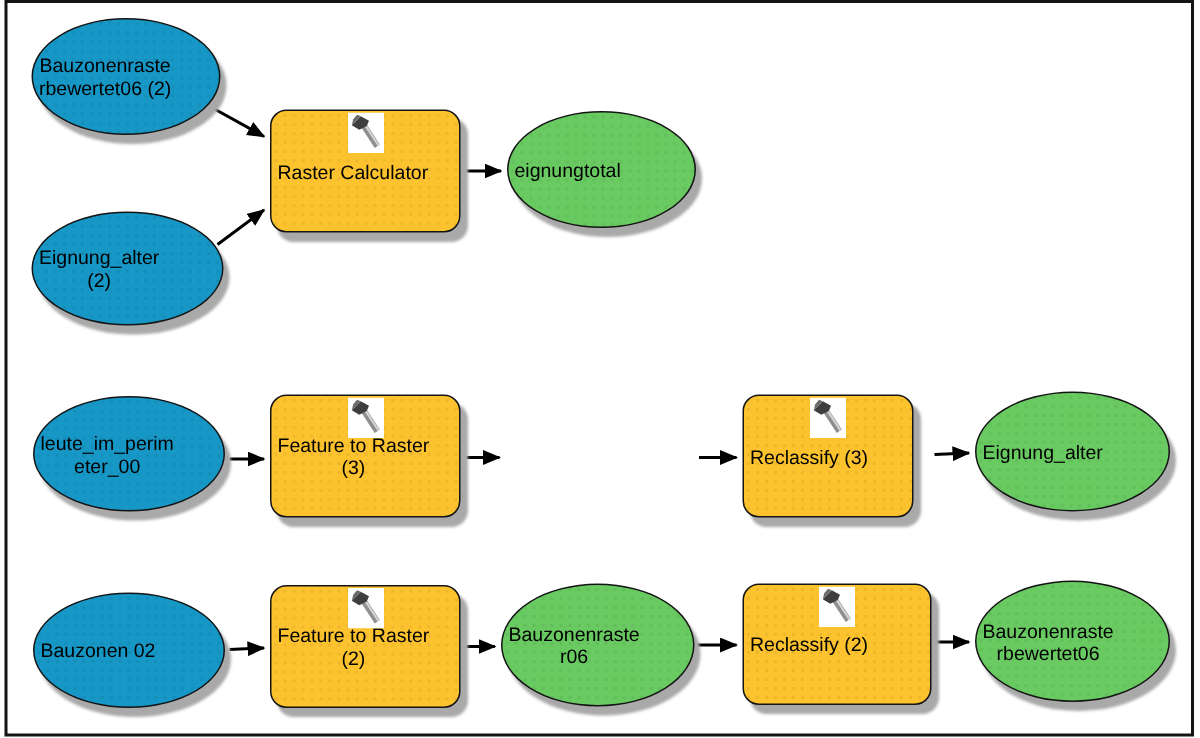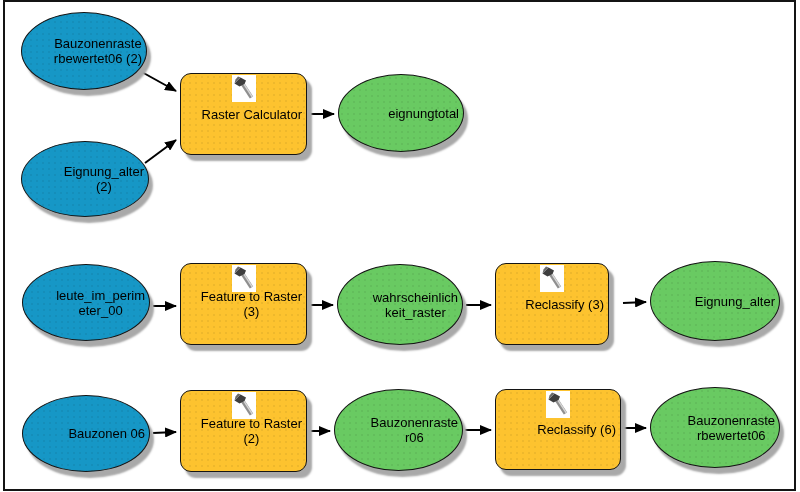--- a/index.html
+++ b/index.html
@@ -22,21 +22,21 @@
   }
   .edges {
     position: absolute; left: 0; top: 0;
     width: 800px; height: 492px;
   }
   .node {
     position: absolute;
     box-sizing: border-box;
     display: flex;
     align-items: center;
-    justify-content: flex-end;
+    justify-content: flex-start;
     text-align: center;
     font-size: 13px;
     line-height: 15px;
     color: #000;
     border: 1.5px solid var(--outline, #141414);
     background-image: radial-gradient(rgba(0,0,0,0.06) 1px, rgba(0,0,0,0) 1.1px);
     background-size: 6px 6px;
     cursor: default;
   }
   .ellipse { border-radius: 50%; box-shadow: 4px 6px 2px var(--shadow, #a9a9a9); }
@@ -114,42 +114,38 @@
       <rect x="0" y="0" width="24" height="27" fill="#ffffff"></rect>
       <line x1="10" y1="8" x2="19.5" y2="22.5" stroke="#8f8f8f" stroke-width="4"></line>
       <line x1="10.8" y1="7.4" x2="20.3" y2="22" stroke="#d6d6d6" stroke-width="1.4"></line>
       <path d="M2.5,8.5 L8.5,2.5 L14,5.5 L12.5,9 L7.5,11.5 Z" fill="#3e3e3e"></path>
       <path d="M8.5,2.5 L6,1.5 L3.5,4.5 L2.5,8.5 Z" fill="#6a6a6a"></path>
     </svg>
     <span class="lbl">Feature to Raster
 (3)</span>
   </div>
 
-  <div class="node ellipse output" style="left:337px;top:264px;width:126px;height:81px">
-    <span class="lbl">wahrscheinlich
-keit_raster</span>
-  </div>
 
   <div class="node tool" style="left:495px;top:263px;width:114px;height:82px">
     <svg class="hammer" viewBox="0 0 24 27">
       <rect x="0" y="0" width="24" height="27" fill="#ffffff"></rect>
       <line x1="10" y1="8" x2="19.5" y2="22.5" stroke="#8f8f8f" stroke-width="4"></line>
       <line x1="10.8" y1="7.4" x2="20.3" y2="22" stroke="#d6d6d6" stroke-width="1.4"></line>
       <path d="M2.5,8.5 L8.5,2.5 L14,5.5 L12.5,9 L7.5,11.5 Z" fill="#3e3e3e"></path>
       <path d="M8.5,2.5 L6,1.5 L3.5,4.5 L2.5,8.5 Z" fill="#6a6a6a"></path>
     </svg>
     <span class="lbl">Reclassify (3)</span>
   </div>
 
   <div class="node ellipse output" style="left:650px;top:261px;width:130px;height:80px">
     <span class="lbl">Eignung_alter</span>
   </div>
 
   <div class="node ellipse input" style="left:22px;top:395px;width:128px;height:77px">
-    <span class="lbl">Bauzonen 06</span>
+    <span class="lbl">Bauzonen 02</span>
   </div>
 
   <div class="node tool" style="left:180px;top:390px;width:127px;height:82px">
     <svg class="hammer" viewBox="0 0 24 27">
       <rect x="0" y="0" width="24" height="27" fill="#ffffff"></rect>
       <line x1="10" y1="8" x2="19.5" y2="22.5" stroke="#8f8f8f" stroke-width="4"></line>
       <line x1="10.8" y1="7.4" x2="20.3" y2="22" stroke="#d6d6d6" stroke-width="1.4"></line>
       <path d="M2.5,8.5 L8.5,2.5 L14,5.5 L12.5,9 L7.5,11.5 Z" fill="#3e3e3e"></path>
       <path d="M8.5,2.5 L6,1.5 L3.5,4.5 L2.5,8.5 Z" fill="#6a6a6a"></path>
     </svg>
@@ -163,21 +159,21 @@
   </div>
 
   <div class="node tool" style="left:495px;top:389px;width:126px;height:81px">
     <svg class="hammer" viewBox="0 0 24 27">
       <rect x="0" y="0" width="24" height="27" fill="#ffffff"></rect>
       <line x1="10" y1="8" x2="19.5" y2="22.5" stroke="#8f8f8f" stroke-width="4"></line>
       <line x1="10.8" y1="7.4" x2="20.3" y2="22" stroke="#d6d6d6" stroke-width="1.4"></line>
       <path d="M2.5,8.5 L8.5,2.5 L14,5.5 L12.5,9 L7.5,11.5 Z" fill="#3e3e3e"></path>
       <path d="M8.5,2.5 L6,1.5 L3.5,4.5 L2.5,8.5 Z" fill="#6a6a6a"></path>
     </svg>
-    <span class="lbl">Reclassify (6)</span>
+    <span class="lbl">Reclassify (2)</span>
   </div>
 
   <div class="node ellipse output" style="left:650px;top:387px;width:130px;height:81px">
     <span class="lbl">Bauzonenraste
 rbewertet06</span>
   </div>
 
   <div class="frame"></div>
 </div>
 

